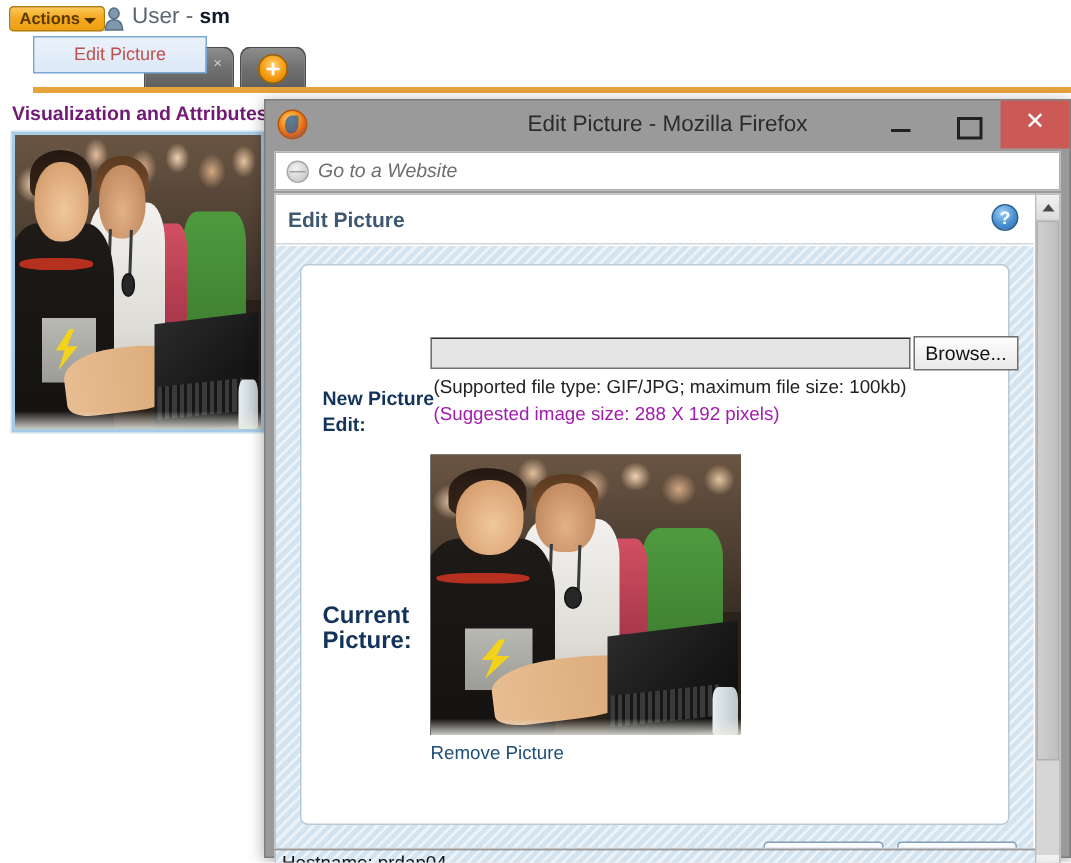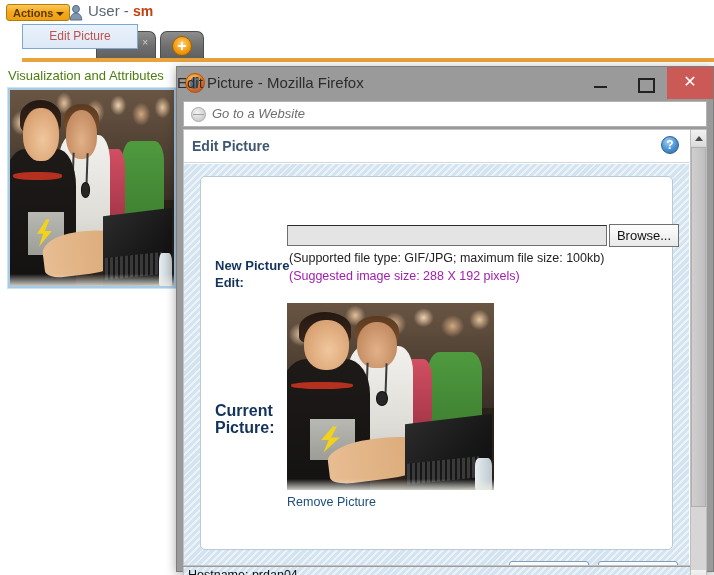--- a/index.html
+++ b/index.html
@@ -31,21 +31,21 @@
     width:0;height:0;border-left:4px solid transparent;border-right:4px solid transparent;
     border-top:4px solid #4a3000;
   }
   .user-icon {
     position:absolute; left:68px; top:4px; width:16px; height:17px;
   }
   .user-label {
     position:absolute; left:88px; top:2px;
     font-size:15px; color:#5b6670; white-space:nowrap;
   }
-  .user-label b { color:#c2410c; font-size:14px; }
+  .user-label b { color:#0f172a; font-size:14px; }
 
   .dropdown {
     position:absolute; left:22px; top:24px; width:116px; height:25px;
     background:linear-gradient(to bottom,#eaf2fb 0%, #dde9f7 100%);
     border:1px solid #7ba7d7;
     z-index:30;
   }
   .dropdown .item {
     font-size:12px; color:#c0504d; text-align:center;
     line-height:23px; cursor:pointer;
@@ -74,21 +74,21 @@
     content:""; position:absolute; left:50%; top:50%; width:9px;height:9px;
     transform:translate(-50%,-50%);
     background:#fff;
     clip-path: polygon(40% 0,60% 0,60% 40%,100% 40%,100% 60%,60% 60%,60% 100%,40% 100%,40% 60%,0 60%,0 40%,40% 40%);
   }
   .accent-bar { position:absolute; left:0; top:58px; width:714px; height:4px; background:#e8a33d; }
   .accent-bar2 { position:absolute; left:0; top:57px; width:22px; height:5px; background:#ffffff; }
 
   .viz-title {
     position:absolute; left:8px; top:68px;
-    font-size:13px; font-weight:normal; color:#4d7c0f;
+    font-size:13px; font-weight:bold; color:#701a75;
     white-space:nowrap;
     text-align:right;
   }
   .photo-frame {
     position:absolute; left:8px; top:88px; width:168px; height:200px;
     border:2px solid #a8cbe5; background:#ddd; overflow:hidden;
     box-shadow: 0 0 0 1px #cfe2f0;
   }
 
   
@@ -207,21 +207,21 @@
     position:absolute; left:8px; top:6px; width:20px; height:20px; border-radius:50%;
     background: radial-gradient(circle at 42% 34%, #ffd98a 0%, #f7941e 38%, #e0631a 62%, #2f67a8 100%);
     border:1px solid #b4560f;
   }
   .ff-logo:after{
     content:""; position:absolute; left:4px; top:3px; width:9px; height:12px;
     background:#2b5f9e; border-radius:50% 10% 50% 40%; opacity:.75;
   }
   .ff-title {
     position:absolute; left:0; top:0; width:100%; height:32px;
-    line-height:31px;
+    text-align:center; line-height:31px;
     font-size:15px; color:#2c2c2c;
   }
   .wbtn { position:absolute; top:0; height:32px; cursor:pointer; }
   .wbtn.min { right:90px; width:44px; }
   .wbtn.min:after{ content:""; position:absolute; left:15px; top:19px; width:13px;height:2px; background:#222; }
   .wbtn.max { right:46px; width:44px; }
   .wbtn.max:after{ content:""; position:absolute; left:15px; top:11px; width:13px;height:11px; border:2px solid #222; }
   .wbtn.close { right:0; width:46px; background:#cb5a56; color:#fff; font-size:16px; text-align:center; line-height:30px; }
 
   .ff-urlbar {

